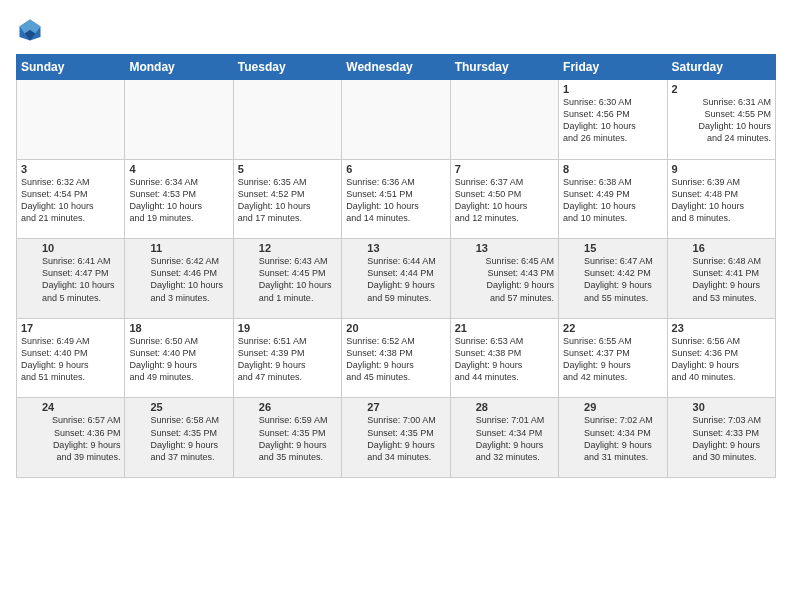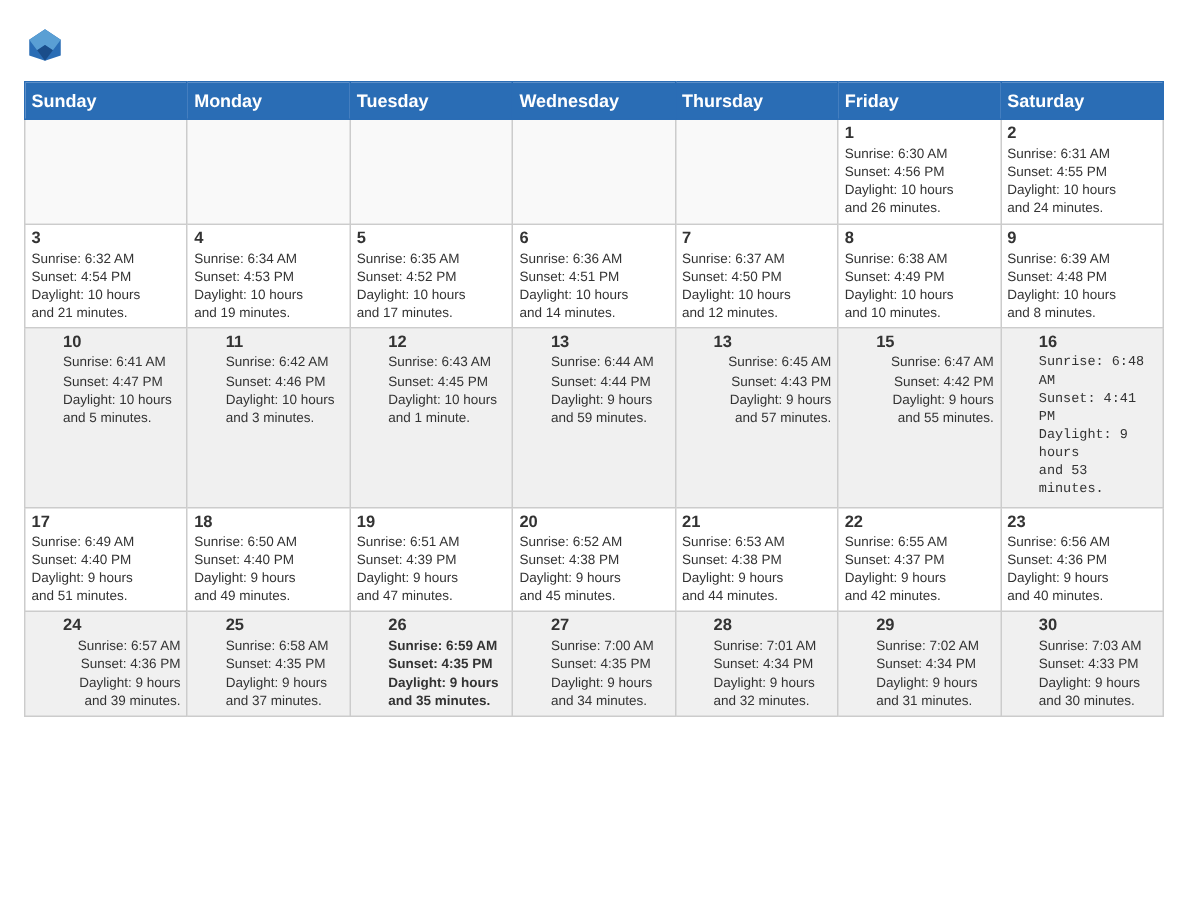--- a/index.html
+++ b/index.html
@@ -152,21 +152,21 @@
           <td class="empty"></td>
           <td>
             <span class="day-num">1</span>
             <div class="day-info" style="white-space: pre-line;">Sunrise: 6:30 AM
 Sunset: 4:56 PM
 Daylight: 10 hours
 and 26 minutes.</div>
           </td>
           <td>
             <span class="day-num">2</span>
-            <div class="day-info" style="white-space: pre-line;">Sunrise: 6:31 AM
+            <div class="day-info" style="white-space: pre-line; text-align: right;">Sunrise: 6:31 AM
 Sunset: 4:55 PM
 Daylight: 10 hours
 and 24 minutes.</div>
           </td>
         </tr>
         <tr>
           <td>
             <span class="day-num">3</span>
             <div class="day-info" style="white-space: pre-line;">Sunrise: 6:32 AM
 Sunset: 4:54 PM
@@ -247,28 +247,28 @@
           </td>
           <td class="shaded">
             <span class="day-num">13</span>
             <div class="day-info" style="white-space: pre-line; text-align: right;">Sunrise: 6:45 AM
 Sunset: 4:43 PM
 Daylight: 9 hours
 and 57 minutes.</div>
           </td>
           <td class="shaded">
             <span class="day-num">15</span>
-            <div class="day-info" style="white-space: pre-line; text-align: right;">Sunrise: 6:47 AM
+            <div class="day-info" style="white-space: pre-line;">Sunrise: 6:47 AM
 Sunset: 4:42 PM
 Daylight: 9 hours
 and 55 minutes.</div>
           </td>
           <td class="shaded">
             <span class="day-num">16</span>
-            <div class="day-info" style="white-space: pre-line; font-family: Liberation Mono, monospace;">Sunrise: 6:48 AM
+            <div class="day-info" style="white-space: pre-line;">Sunrise: 6:48 AM
 Sunset: 4:41 PM
 Daylight: 9 hours
 and 53 minutes.</div>
           </td>
         </tr>
         <tr>
           <td>
             <span class="day-num">17</span>
             <div class="day-info" style="white-space: pre-line;">Sunrise: 6:49 AM
 Sunset: 4:40 PM
@@ -328,21 +328,21 @@
           </td>
           <td class="shaded">
             <span class="day-num">25</span>
             <div class="day-info" style="white-space: pre-line;">Sunrise: 6:58 AM
 Sunset: 4:35 PM
 Daylight: 9 hours
 and 37 minutes.</div>
           </td>
           <td class="shaded">
             <span class="day-num">26</span>
-            <div class="day-info" style="white-space: pre-line; font-weight: bold;">Sunrise: 6:59 AM
+            <div class="day-info" style="white-space: pre-line;">Sunrise: 6:59 AM
 Sunset: 4:35 PM
 Daylight: 9 hours
 and 35 minutes.</div>
           </td>
           <td class="shaded">
             <span class="day-num">27</span>
             <div class="day-info" style="white-space: pre-line;">Sunrise: 7:00 AM
 Sunset: 4:35 PM
 Daylight: 9 hours
 and 34 minutes.</div>

